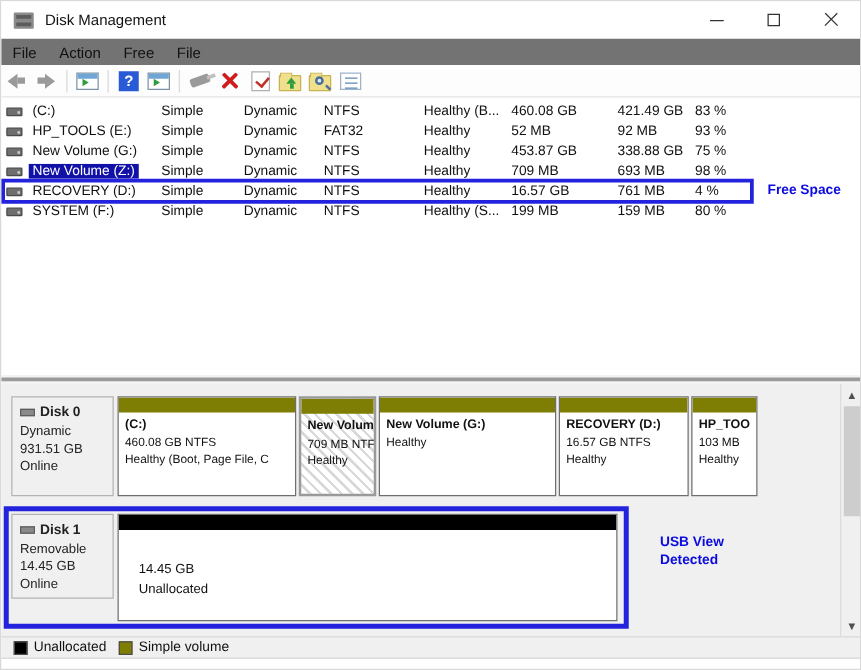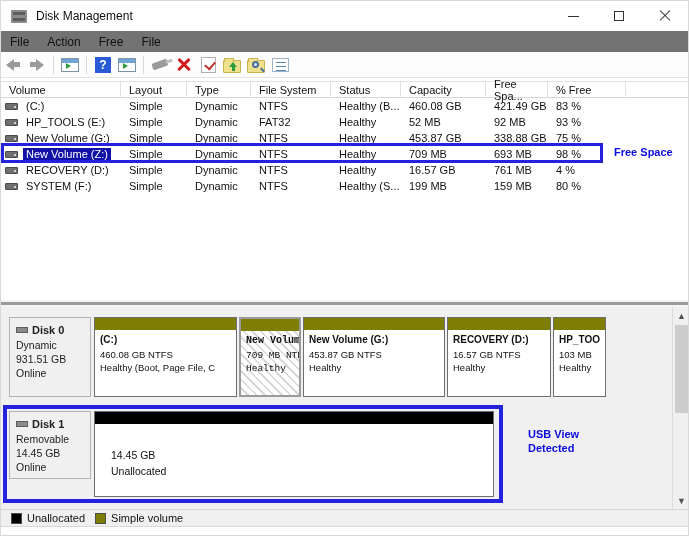--- a/index.html
+++ b/index.html
@@ -80,21 +80,21 @@
   .disk-ic { width:12px; height:6px; background:#8a8a8a; border:1px solid #5d5d5d; margin-right:4px; flex:0 0 auto; }
   .disk-line { line-height:1.35; }
   .parts { display:flex; margin-left:3px; }
   .part { border:1px solid #6e6e6e; background:#fff; margin-right:2px; position:relative; overflow:hidden; }
   .part .band { height:12px; width:100%; }
   .band.simple { background:#7e7e04; }
   .band.unalloc { background:#000; }
   .ptext { padding:3px 3px 0 5px; font-size:9.5px; line-height:1.45; color:#111; white-space:nowrap; }
   .pname { font-weight:bold; font-size:10px; }
   .part.sel-part { border:2px solid #9a9a9a;
-    background:repeating-linear-gradient(45deg,#ffffff 0 4px,#d9d9d9 4px 6px);font-family:Liberation Mono, monospace; }
+    background:repeating-linear-gradient(45deg,#ffffff 0 4px,#d9d9d9 4px 6px); }
   .part.sel-part .ptext { background:transparent; }
   .unalloc-text { padding:24px 0 0 16px; font-size:10.5px; line-height:1.5; color:#111; }
 
   
   .vscroll { position:absolute; right:1px; top:0; width:17px; height:202px; background:#f0f0f0; border-left:1px solid #dcdcdc; }
   .sb-btn { width:17px; height:17px; display:flex; align-items:center; justify-content:center; color:#505050; font-size:9px; }
   .sb-up { position:absolute; top:0; } .sb-down { position:absolute; bottom:0; }
   .sb-thumb { position:absolute; top:18px; left:2px; width:13px; height:88px; background:#cdcdcd; }
 
   
@@ -183,31 +183,20 @@
         <span class="folder">
           <span class="mag"></span>
         </span>
       </span>
     <span class="tb-btn">
         <span class="props"></span>
       </span>
   </div>
 
   <div class="vol-table">
-    <div class="thead">
-      <span class="hcell c0">Volume</span>
-      <span class="hcell c1">Layout</span>
-      <span class="hcell c2">Type</span>
-      <span class="hcell c3">File System</span>
-      <span class="hcell c4">Status</span>
-      <span class="hcell c5">Capacity</span>
-      <span class="hcell c6">Free Spa...</span>
-      <span class="hcell c7">% Free</span>
-      <span class="hcell c8"></span>
-    </div>
 
     <div class="trow">
       <span class="cell c0">
           <span class="drive-icon"></span>
           <span class="vname">(C:)</span>
         </span>
       <span class="cell c1">Simple</span>
       <span class="cell c2">Dynamic</span>
       <span class="cell c3">NTFS</span>
       <span class="cell c4">Healthy (B...</span>
@@ -315,21 +304,20 @@
           <div class="ptext">
             <div class="pname">New Volum</div>
             <div>709 MB NTF</div>
             <div>Healthy</div>
           </div>
         </div>
         <div class="part" style="width:142px;height:80px;">
           <div class="band simple"></div>
           <div class="ptext">
             <div class="pname">New Volume  (G:)</div>
-            <div>453.87 GB NTFS</div>
             <div>Healthy</div>
           </div>
         </div>
         <div class="part" style="width:104px;height:80px;">
           <div class="band simple"></div>
           <div class="ptext">
             <div class="pname">RECOVERY  (D:)</div>
             <div>16.57 GB NTFS</div>
             <div>Healthy</div>
           </div>

